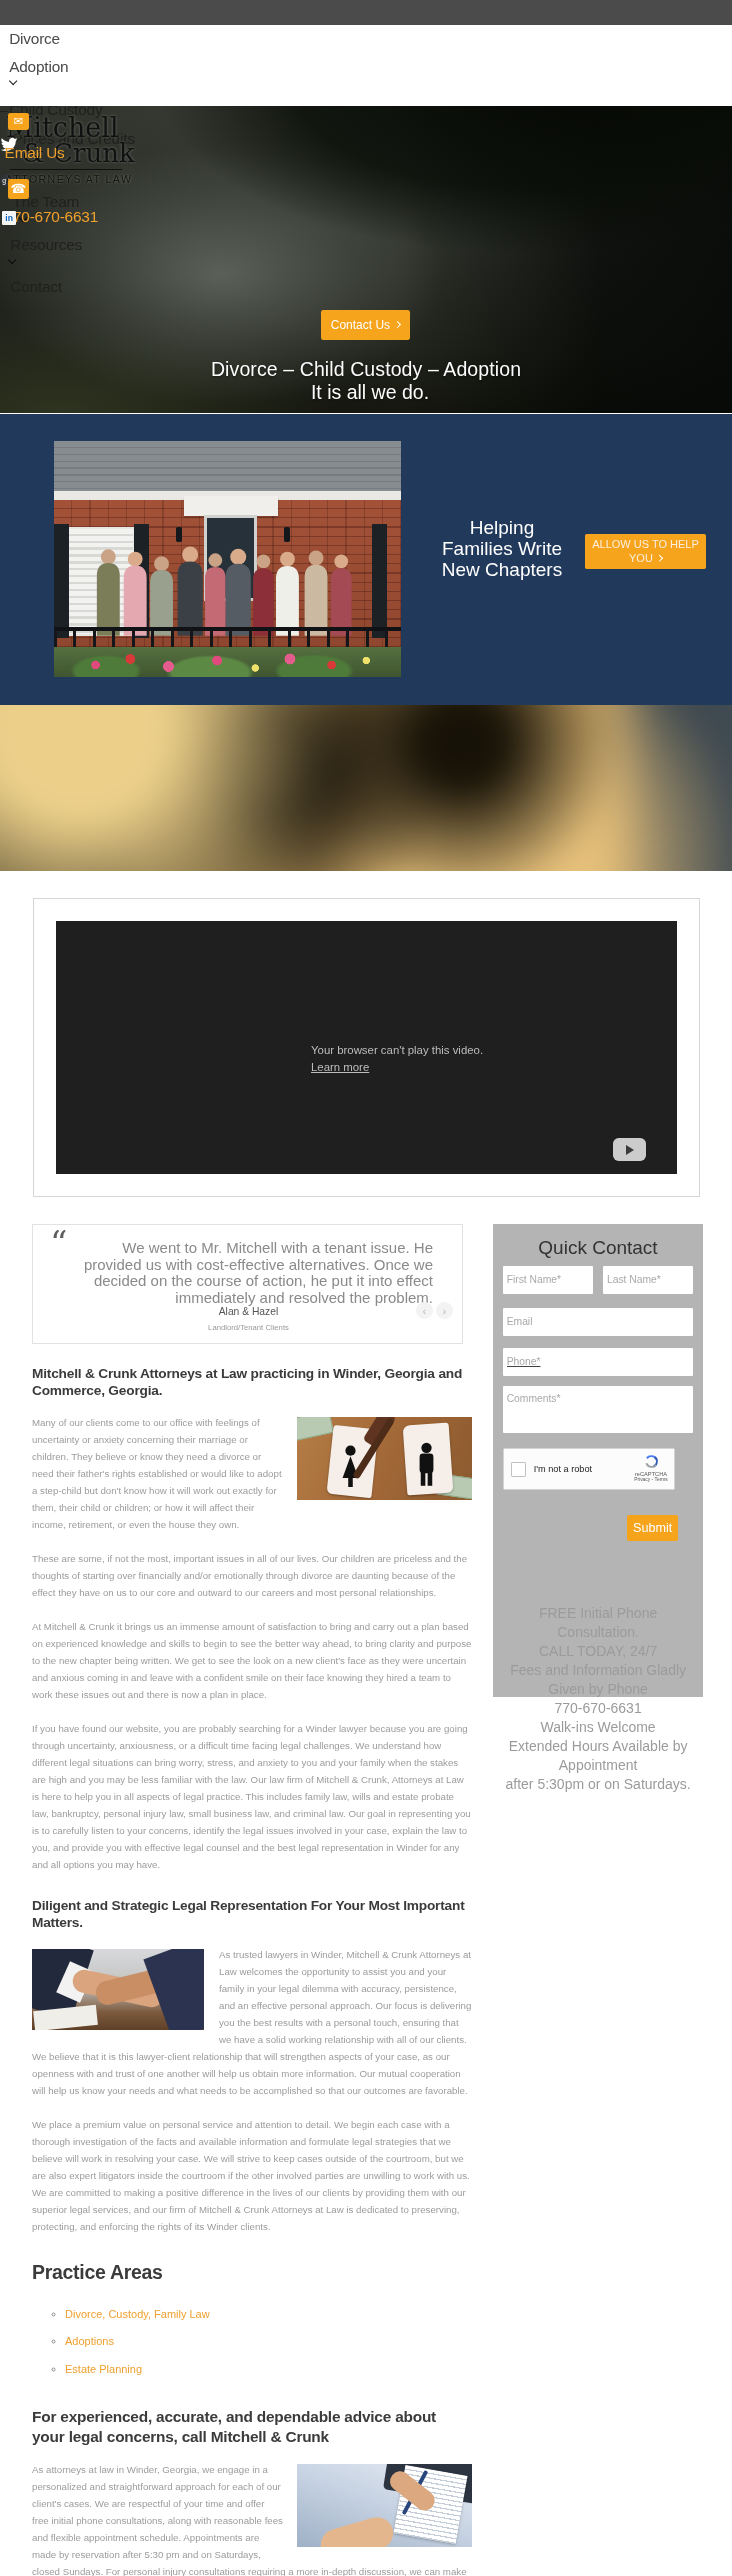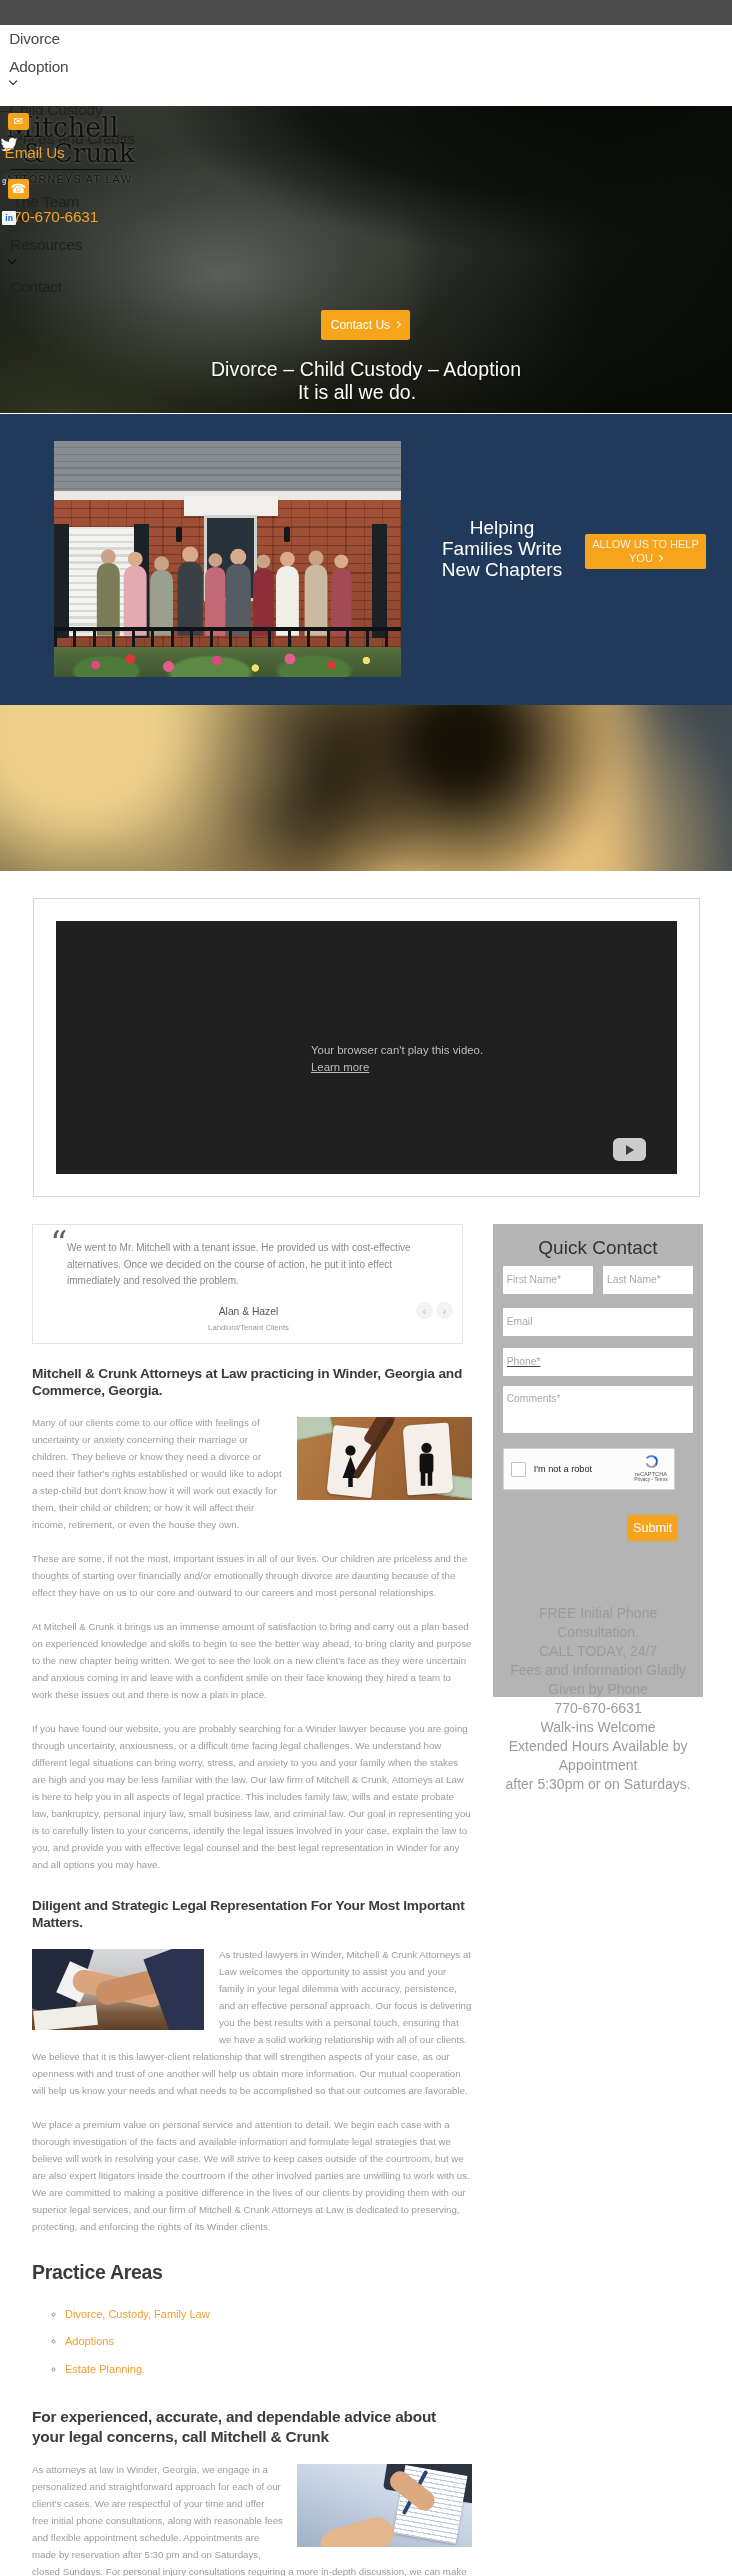--- a/index.html
+++ b/index.html
@@ -36,21 +36,21 @@
   .gplus{position:absolute;width:12.6px;height:12.6px;border-radius:50%;background:#2e3236;color:#fff;
          font-size:6.9px;display:flex;align-items:center;justify-content:center;z-index:2;}
   .lnk{position:absolute;width:13.7px;height:13.7px;background:#f4f4f4;border-radius:1.1px;color:#0a66c2;
        font-weight:bold;font-size:8.6px;display:flex;align-items:center;justify-content:center;z-index:4;}
   .hero-cta{position:absolute;left:321px;top:204px;width:89px;height:30px;background:#f7a41d;border:0;
             border-radius:2.3px;color:#fff;font-size:12px;font-weight:300;display:flex;gap:5.1px;
             align-items:center;justify-content:center;cursor:pointer;font-family:"Liberation Sans",sans-serif;}
   .cta-arrow{width:5.1px;height:5.1px;border-right:1.7px solid #fff;border-bottom:1.7px solid #fff;transform:rotate(-45deg);display:inline-block;}
   .hero-h1{position:absolute;left:0;top:252px;width:732px;text-align:center;color:#fdfdfd;
            font-size:19.5px;font-weight:300;letter-spacing:0.1px;text-shadow:0 0.6px 2.3px rgba(0,0,0,.5);}
-  .hero-h2{position:absolute;left:3px;top:275px;width:708px;text-align:center;color:#fdfdfd;
+  .hero-h2{position:absolute;left:16px;top:275px;width:708px;text-align:center;color:#fdfdfd;
            font-size:19.5px;font-weight:300;text-shadow:0 0.6px 2.3px rgba(0,0,0,.5);}
 
   
   .intro{position:absolute;left:0;top:414px;width:732px;height:291px;background:#21395b;}
   .team-photo{position:absolute;left:54px;top:27px;width:347px;height:236px;overflow:hidden;background:#9e4f35;}
   .tp-roof{position:absolute;left:0;top:0;width:347px;height:50px;
      background:repeating-linear-gradient(180deg,#878c91 0 5.7px,#767b80 5.7px 6.9px),#878c91;}
   .tp-fascia{position:absolute;left:0;top:50px;width:347px;height:9.2px;background:#e9e8e4;}
   .tp-wall{position:absolute;left:0;top:59px;width:347px;height:176px;
      background:
@@ -104,21 +104,21 @@
   .video-msg{position:absolute;left:255px;top:121px;color:#bdbdbd;font-size:11.4px;line-height:17px;}
   .video-link{color:#bdbdbd;text-decoration:underline;cursor:pointer;}
   .video-play{position:absolute;right:31px;bottom:12.6px;width:33px;height:23.5px;background:#cccccc;border:0;border-radius:5.7px;
               display:flex;align-items:center;justify-content:center;cursor:pointer;}
   .video-play .tri{width:0;height:0;border-left:8px solid #3a3a3a;border-top:5.1px solid transparent;border-bottom:5.1px solid transparent;margin-left:1.7px;}
 
   
   .article{position:absolute;left:32px;top:1224px;width:440px;font-size:9.7px;color:#9c9c9c;}
   .t-card{position:relative;width:431px;height:120px;border:0.6px solid #e2e2e2;background:#fff;}
   .t-quote{position:absolute;left:17px;top:1.1px;font-family:"DejaVu Serif",serif;font-size:34px;color:#5d5d5d;line-height:34px;}
-  .t-text{position:absolute;left:34px;top:15px;width:366px;text-align:left;color:#8a8a8a;font-size:10px;line-height:16.6px;}
+  .t-text{position:absolute;left:34px;top:15px;width:366px;text-align:right;color:#8a8a8a;font-size:15px;line-height:16.6px;}
   .t-author{position:absolute;left:0;top:81px;width:431px;text-align:center;color:#555;font-size:10.3px;}
   .t-role{position:absolute;left:0;top:98px;width:431px;text-align:center;color:#999;font-size:7.7px;}
   .t-nav{position:absolute;top:77px;width:17px;height:17px;border-radius:50%;background:#f3f3f3;color:#b9b9b9;
          font-size:11.4px;display:flex;align-items:center;justify-content:center;cursor:pointer;border:0;}
   .article h1{font-size:13.7px;line-height:17.7px;color:#3b3b3b;font-weight:700;letter-spacing:-0.2px;margin:20.6px 0 13.7px 0;}
   .article h2{font-size:13.7px;line-height:17.7px;color:#3b3b3b;font-weight:700;letter-spacing:-0.2px;margin:24px 0 13.7px 0;}
   .article p{line-height:17px;margin:0 0 17px 0;}
   .img-frame{overflow:hidden;position:relative;}
   .float-r{float:right;margin:3.4px 0 6.9px 13.7px;}
   .float-l{float:left;margin:3.4px 15px 6.9px 0;}

